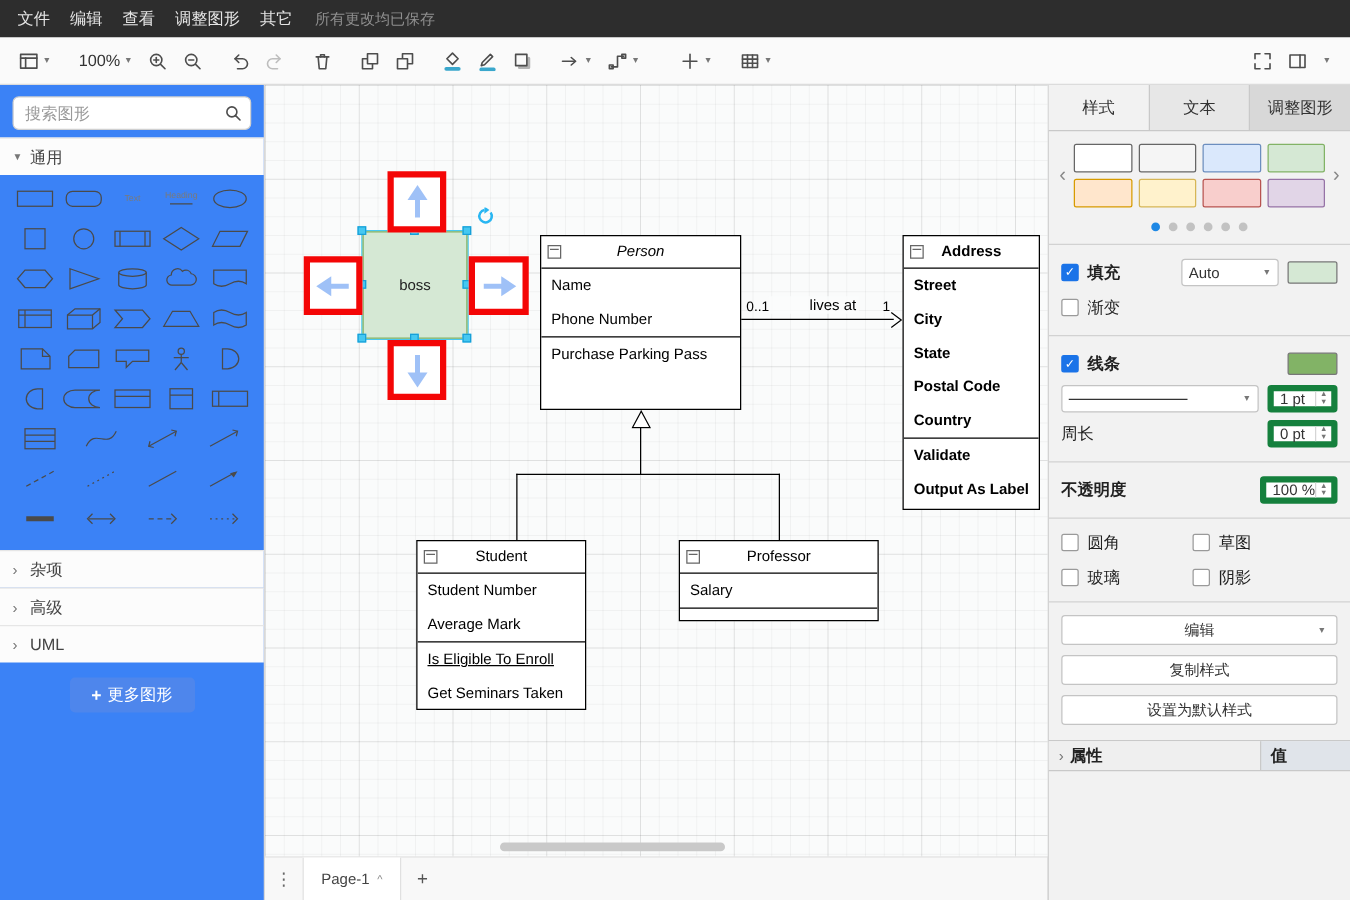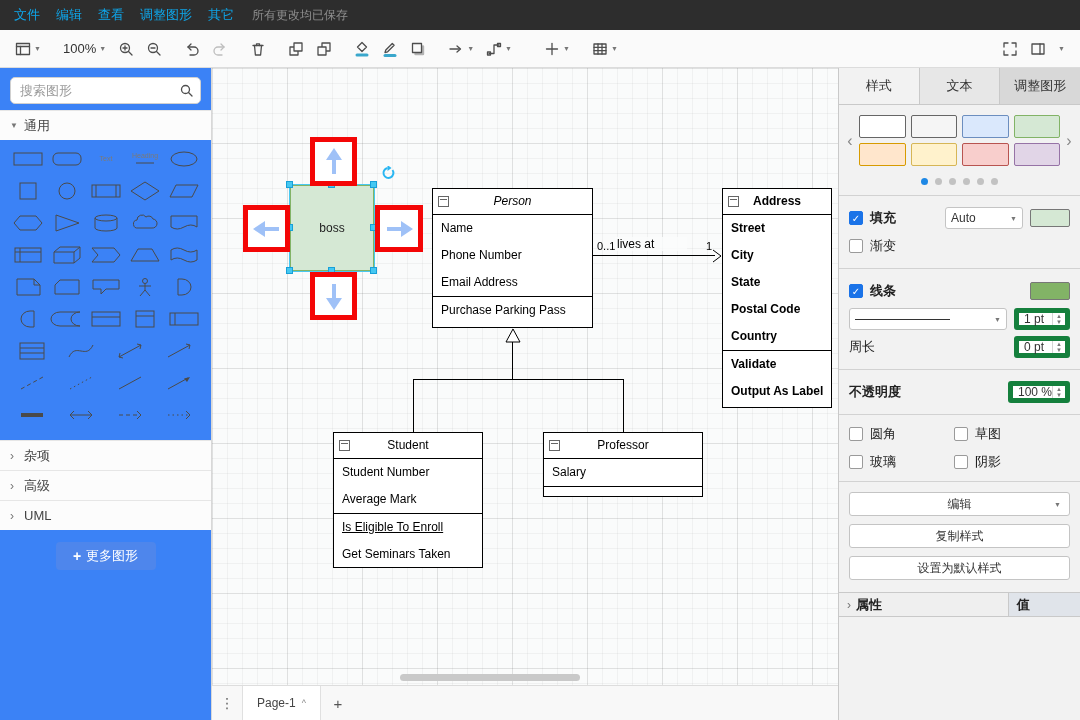--- a/index.html
+++ b/index.html
@@ -2,21 +2,21 @@
 <html><head>
 <meta charset="utf-8">
 <style>
   * { box-sizing: border-box; margin: 0; padding: 0; }
   html,body { width:1080px; height:720px; overflow:hidden; }
   body { font-family:"Liberation Sans", sans-serif; font-size:13px; color:#333; background:#fff; }
   .app { width:1080px; height:720px; display:flex; flex-direction:column; }
 
   
   .menubar { height:30px; background:#2d2d2d; display:flex; align-items:center; padding:0 6px; flex:0 0 auto; }
-  .menubar .mitem { color:#0ea5e9; font-size:13px; padding:0 8px; line-height:30px; cursor:default; }
+  .menubar .mitem { color:#e5e5e5; font-size:13px; padding:0 8px; line-height:30px; cursor:default; }
   .menubar .status { color:#8f8f8f; font-size:12px; margin-left:10px; }
 
   
   .toolbar { height:38px; background:#fafafa; border-bottom:1px solid #dcdcdc; display:flex; align-items:center; padding:0 10px; flex:0 0 auto; gap:2px; }
   .tbtn { height:28px; display:flex; align-items:center; padding:0 5px; border-radius:3px; gap:3px; }
   .tbtn svg { display:block; }
   .tbtn .caret { font-size:7px; color:#777; }
   .zoomlabel { font-size:13px; color:#333; }
   .tsep { width:8px; }
   .disabled { opacity:.35; }
@@ -638,21 +638,20 @@
               <line x1="15" y1="4" x2="15" y2="19" stroke="#9fc1f7" stroke-width="4"></line>
               <polygon points="15,30 7,18 23,18" fill="#9fc1f7"></polygon>
             </svg>
         </div>
 
         <div class="uml italic" style="left:220px;top:120px;width:161px;height:140px;">
           <div class="title"><span class="collapse-icon"></span><span class="ttl">Person</span></div>
           <div class="attrs">
             <div class="row">Name</div>
             <div class="row">Phone Number</div>
-            <div class="row">Email Address</div>
           </div>
           <div class="methods">
             <div class="row">Purchase Parking Pass</div>
           </div>
         </div>
 
         <div class="uml" style="left:510px;top:120px;width:110px;height:220px;font-weight:bold;">
           <div class="title"><span class="collapse-icon"></span><span class="ttl">Address</span></div>
           <div class="attrs">
             <div class="row">Street</div>
@@ -664,33 +663,33 @@
           <div class="methods">
             <div class="row">Validate</div>
             <div class="row">Output As Label</div>
           </div>
         </div>
 
         <div class="eline" style="left:381px;top:187px;width:122px;height:1px;"></div>
         <svg style="position:absolute;left:500px;top:181px;" width="11" height="14">
             <polyline points="1,1 9,7 1,13" fill="none" stroke="#000" stroke-width="1"></polyline>
           </svg>
-        <div class="elabel" style="left:403px;top:169px;width:72px;text-align:left;">lives at</div>
+        <div class="elabel" style="left:403px;top:169px;width:72px;text-align:right;">lives at</div>
         <div class="emult" style="left:385px;top:172px;">0..1</div>
         <div class="emult" style="left:494px;top:172px;">1</div>
 
         <svg style="position:absolute;left:293px;top:260px;" width="16" height="15">
             <polygon points="8,1 15,14 1,14" fill="#fff" stroke="#000" stroke-width="1"></polygon>
           </svg>
         <div class="eline" style="left:300px;top:274px;width:1px;height:38px;"></div>
         <div class="eline" style="left:201px;top:311px;width:211px;height:1px;"></div>
         <div class="eline" style="left:201px;top:311px;width:1px;height:53px;"></div>
         <div class="eline" style="left:411px;top:311px;width:1px;height:53px;"></div>
 
-        <div class="uml" style="left:121px;top:364px;width:150px;height:136px;">
+        <div class="uml" style="left:121px;top:364px;width:136px;height:136px;">
           <div class="title"><span class="collapse-icon"></span><span class="ttl">Student</span></div>
           <div class="attrs">
             <div class="row">Student Number</div>
             <div class="row">Average Mark</div>
           </div>
           <div class="methods">
             <div class="row u">Is Eligible To Enroll</div>
             <div class="row">Get Seminars Taken</div>
           </div>
         </div>

